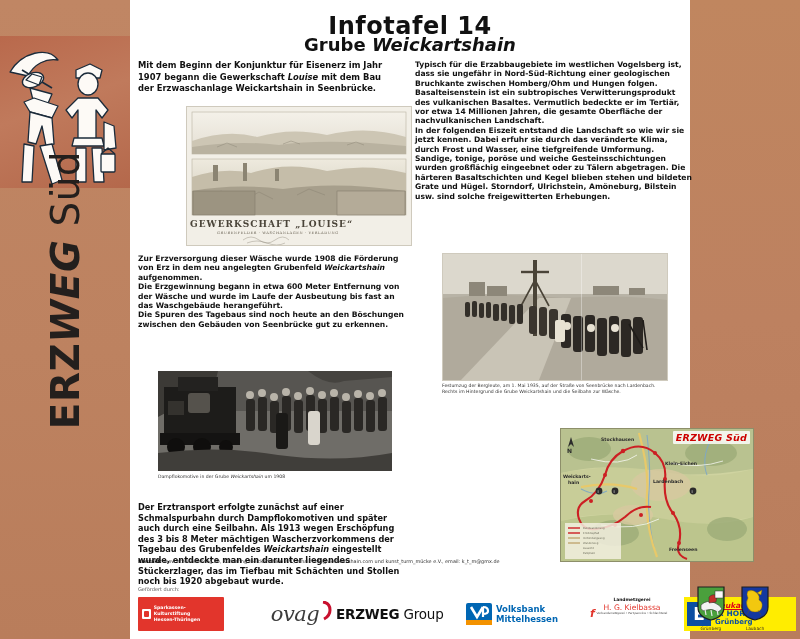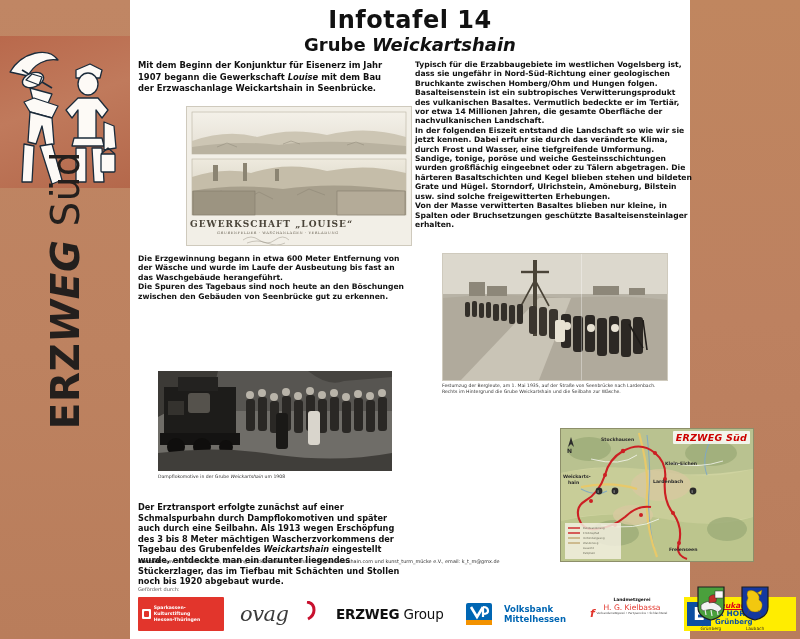--- a/index.html
+++ b/index.html
@@ -45,21 +45,21 @@
     position:absolute;left:130px;top:575px;width:560px;height:64px;
     background:#ffffff;
   }
   .right-bar{
     position:absolute;left:690px;top:0;width:110px;height:639px;
     background:linear-gradient(180deg,#c0865f 0%,#bd8160 50%,#b97d5c 100%);
   }
 
   
   .title1{
-    position:absolute;left:130px;top:6px;width:560px;text-align:center;
+    position:absolute;left:130px;top:12px;width:560px;text-align:center;
     font-size:24px;font-weight:bold;color:#111;letter-spacing:0.5px;
   }
   .title2{
     position:absolute;left:130px;top:34px;width:560px;text-align:center;
     font-size:18px;font-weight:bold;color:#111;
   }
   .title2 em{font-style:italic;}
 
   
   .tx{
@@ -107,30 +107,30 @@
   .logorow{position:absolute;left:136px;top:597px;width:556px;height:36px;}
   .logo{position:absolute;top:0;height:34px;}
 
   .lg-spk{left:2px;width:86px;background:#e2352c;border-radius:1px;
     display:flex;align-items:center;gap:3px;padding:0 4px;box-sizing:border-box;}
   .lg-spk .sq{width:9px;height:10px;background:#fff;border-radius:1px;position:relative;}
   .lg-spk .sq::after{content:"";position:absolute;left:2px;top:2px;width:5px;height:6px;
     background:#e2352c;border-radius:1px;}
   .lg-spk .t{color:#fff;font-size:4.6px;font-weight:bold;line-height:6px;}
 
-  .lg-ovag{left:104px;width:78px;display:flex;align-items:center;justify-content:flex-start;}
+  .lg-ovag{left:120px;width:78px;display:flex;align-items:center;justify-content:center;}
   .lg-ovag .word{font-family:"DejaVu Serif","Liberation Serif",serif;font-style:italic;
     font-size:21px;color:#3b3b3b;letter-spacing:-0.5px;}
   .lg-ovag .swoosh{position:absolute;right:2px;top:4px;width:10px;height:20px;}
 
   .lg-bender{left:200px;width:116px;display:flex;align-items:center;}
   .lg-bender .t{font-size:13.5px;color:#111;font-weight:bold;letter-spacing:-.2px;}
   .lg-bender .t span{font-weight:normal;}
 
-  .lg-vb{left:330px;width:112px;display:flex;align-items:center;gap:12px;}
+  .lg-vb{left:330px;width:112px;display:flex;align-items:center;gap:4px;}
   .lg-vb .mark{width:26px;height:22px;background:#0066b3;border-radius:2px;position:relative;}
   .lg-vb .mark::after{content:"";position:absolute;left:0;bottom:0;width:26px;height:5px;background:#f39200;}
   .lg-vb .t{color:#0066b3;font-size:8.5px;font-weight:bold;line-height:10px;}
 
   .lg-kiel{left:452px;width:88px;text-align:center;}
   .lg-kiel .a{font-size:4.4px;font-weight:bold;color:#111;line-height:5.5px;}
   .lg-kiel .b{font-size:7.6px;font-weight:normal;color:#e2352c;line-height:9px;}
   .lg-kiel .c{font-size:2.9px;color:#444;line-height:3.6px;}
   .lg-kiel .fmark{position:absolute;left:2px;top:10px;font-size:11px;color:#e2352c;
     font-style:italic;font-weight:bold;}
@@ -253,28 +253,28 @@
       <text x="3" y="120" font-family="DejaVu Serif, serif" font-size="9" font-weight="bold" fill="#4a4439" letter-spacing="1">GEWERKSCHAFT „LOUISE“</text>
       <text x="30" y="127" font-family="DejaVu Serif, serif" font-size="3.6" fill="#6a6355" letter-spacing=".6">GRUBENFELDER · WASCHANLAGEN · VERLADUNG</text>
       <g stroke="#7b7466" stroke-width=".45" fill="none" opacity=".8">
         <path d="M56 133 q8 -6 16 0 t16 0 t14 0"></path>
         <path d="M60 136 q10 -4 20 0 t18 0"></path>
       </g>
     </svg>
   </div>
 
   <div class="tx" id="blockB">
+    <p>Zur Erzversorgung dieser Wäsche wurde 1908 die Förderung von Erz in dem neu angelegten Grubenfeld <em>Weickartshain</em> aufgenommen.</p>
     <p>Die Erzgewinnung begann in etwa 600 Meter Entfernung von der Wäsche und wurde im Laufe der Ausbeutung bis fast an das Waschgebäude herangeführt.</p>
     <p>Die Spuren des Tagebaus sind noch heute an den Böschungen zwischen den Gebäuden von Seenbrücke gut zu erkennen.</p>
   </div>
 
   <div class="tx" id="blockC">
     <p>Typisch für die Erzabbaugebiete im westlichen Vogelsberg ist, dass sie ungefähr in Nord-Süd-Richtung einer geologischen Bruchkante zwischen Homberg/Ohm und Hungen folgen. Basalteisenstein ist ein subtropisches Verwitterungsprodukt des vulkanischen Basaltes. Vermutlich bedeckte er im Tertiär, vor etwa 14 Millionen Jahren, die gesamte Oberfläche der nachvulkanischen Landschaft.</p>
     <p>In der folgenden Eiszeit entstand die Landschaft so wie wir sie jetzt kennen. Dabei erfuhr sie durch das veränderte Klima, durch Frost und Wasser, eine tiefgreifende Umformung. Sandige, tonige, poröse und weiche Gesteinsschichtungen wurden großflächig eingeebnet oder zu Tälern abgetragen. Die härteren Basaltschichten und Kegel blieben stehen und bildeten Grate und Hügel. Storndorf, Ulrichstein, Amöneburg, Bilstein usw. sind solche freigewitterten Erhebungen.</p>
-    <p>Von der Masse verwitterten Basaltes blieben nur kleine, in Spalten oder Bruchsetzungen geschützte Basalteisensteinlager erhalten.</p>
   </div>
 
   <div class="photo" id="photoParade">
     <svg width="224" height="126" viewBox="0 0 224 126">
       <rect width="224" height="126" fill="#cfcabe"></rect>
       <rect x="0" y="0" width="224" height="44" fill="#dcd8cd"></rect>
       <rect x="0" y="40" width="224" height="86" fill="#b8b3a6"></rect>
       <path d="M0 44 Q60 38 120 44 Q180 40 224 46 L224 126 L0 126 Z" fill="#b0aa9c"></path>
 
       <path d="M18 126 L96 44 L128 44 L96 126 Z" fill="#c9c4b6"></path>

